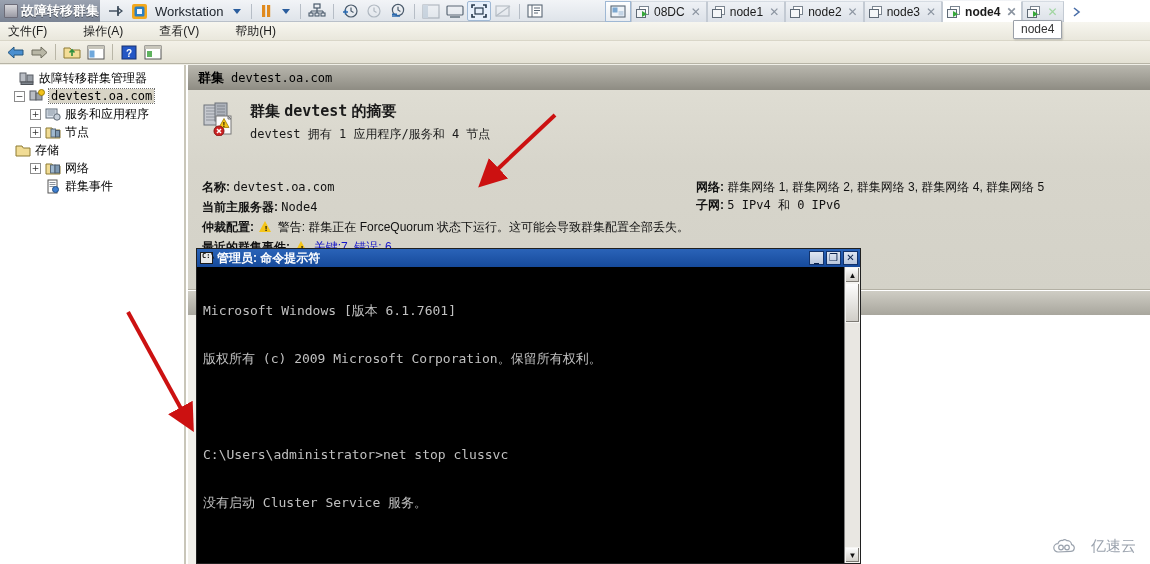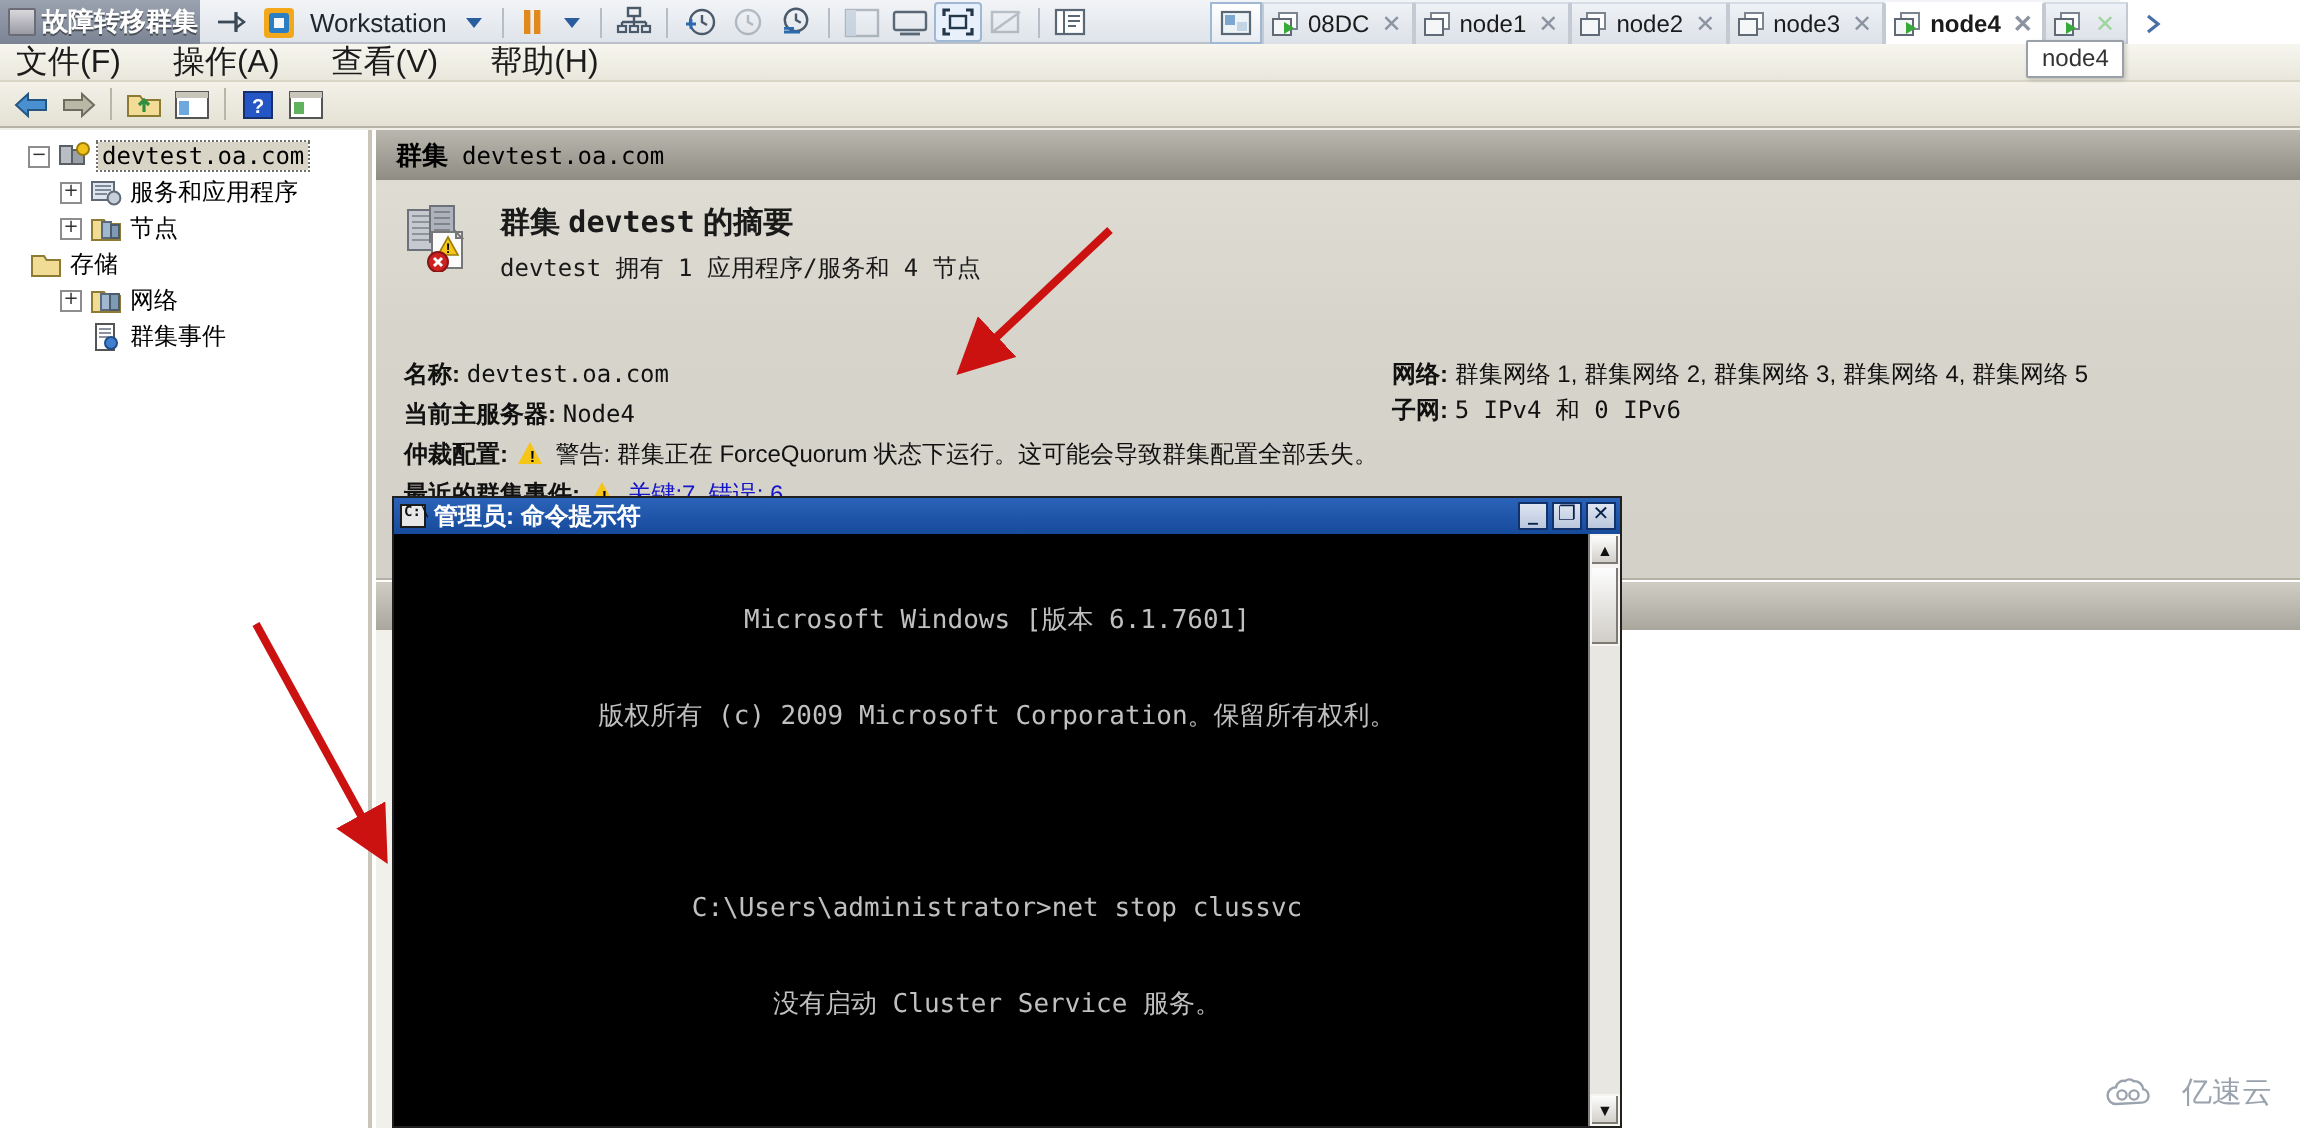--- a/index.html
+++ b/index.html
@@ -62,22 +62,22 @@
   .tooltip {
     position: absolute; left: 1013px; top: 20px; z-index: 40;
     background: #ffffff; border: 1px solid #9aa0a8; color: #333;
     font-size: 12px; padding: 1px 7px 2px 7px; border-radius: 1px;
     box-shadow: 1px 1px 2px rgba(0,0,0,.18);
   }
 
   
   .mmc { position: absolute; left: 0; top: 22px; width: 1150px; height: 542px; background: #f0efe7; }
   .menubar { position: absolute; left: 0; top: 0; width: 1150px; height: 19px;
-    background: linear-gradient(#f7f6ef,#e9e7dc); display: flex; align-items: center; padding-left: 8px; gap: 26px;
-    font-size: 16px; color: #1b1b1b; border-bottom: 1px solid #d9d6c8; }
+    background: linear-gradient(#f7f6ef,#e9e7dc); display: flex; align-items: center; padding-left: 8px; gap: 36px;
+    font-size: 12px; color: #1b1b1b; border-bottom: 1px solid #d9d6c8; }
   .mmctoolbar { position: absolute; left: 0; top: 19px; width: 1150px; height: 23px;
     background: linear-gradient(#f3f1e8,#e4e1d4); border-bottom: 1px solid #b7b4a6;
     display: flex; align-items: center; padding-left: 4px; gap: 2px; }
   .tbtn { width: 22px; height: 20px; display: flex; align-items: center; justify-content: center; }
   .tb-sep { width: 1px; height: 16px; background: #b9b6a7; margin: 0 3px; }
 
   .mmcbody { position: absolute; left: 0; top: 43px; width: 1150px; height: 499px; background: #ffffff; }
 
   
   .tree { position: absolute; left: 0; top: 0; width: 186px; height: 499px;
@@ -125,21 +125,21 @@
 
   .sum-right { position: absolute; left: 508px; top: 88px; font-size: 12px; color: #111; line-height: 18px; white-space: nowrap; }
 
   .lowerpane { position: absolute; left: 0; top: 226px; width: 962px; height: 273px; background: #ffffff; overflow: hidden; }
   .lp-bar { position: absolute; left: 0; top: 0; width: 962px; height: 24px; background: linear-gradient(#cfcdc4,#a8a69d); }
   .lp-text { position: absolute; left: 14px; top: 34px; font-size: 12px; color: #111; white-space: nowrap; }
   .lp-link { position: absolute; left: 14px; top: 168px; font-size: 12px; }
   .lp-scroll { position: absolute; left: 0; top: 24px; width: 9px; height: 249px; background: #f1f0ea; border-right: 1px solid #dedcd3; }
 
   
-  .cmd { position: absolute; left: 196px; top: 248px; width: 615px; height: 316px; border: 1px solid #202020; text-align: center; }
+  .cmd { position: absolute; left: 196px; top: 248px; width: 665px; height: 316px; border: 1px solid #202020; }
   .cmd-title {
     height: 18px; background: linear-gradient(#2a63b8, #164a9b);
     display: flex; align-items: center; padding: 0 2px 0 3px; color: #fff; font-size: 12px; font-weight: bold;
   }
   .cmd-ico { width: 13px; height: 12px; background: #e8e8e8; border: 1px solid #1b1b1b; margin-right: 4px;
      position: relative; flex:none; }
   .cmd-ico::after { content: "C:\\"; position: absolute; left: 1px; top: -1px; font-size: 7px; color: #111; font-family: "DejaVu Sans Mono", monospace; }
   .cmd-btns { margin-left: auto; display: flex; gap: 2px; }
   .cbtn { width: 15px; height: 14px; background: linear-gradient(#dfe6f2,#b9c6dc); border: 1px solid #12326b;
     display: flex; align-items: center; justify-content: center; font-size: 10px; color: #08204a; font-family: "DejaVu Sans", sans-serif; line-height: 1;}
@@ -381,20 +381,31 @@
             <rect x="1" y="1" width="16" height="3" fill="#c8c6bb"></rect>
             <rect x="3" y="6" width="5" height="6" fill="#5fb35f"></rect>
           </svg>
       </div>
     </div>
 
     <div class="mmcbody">
 
       <div class="tree">
 
+        <div class="tnode" style="padding-left:4px">
+          <span class="noexp"></span>
+          <span class="ticon">
+            <svg width="16" height="15" viewBox="0 0 16 15">
+                <rect x="1" y="2" width="6" height="9" fill="#b9bdc4" stroke="#5a5f66"></rect>
+                <rect x="8" y="4" width="6" height="7" fill="#9aa0a8" stroke="#5a5f66"></rect>
+                <rect x="2" y="11" width="12" height="2.5" fill="#7e858d" stroke="#4c5157"></rect>
+              </svg>
+          </span>
+          <span class="tlabel">故障转移群集管理器</span>
+        </div>
 
         <div class="tnode" style="padding-left:14px">
           <span class="expander">−</span>
           <span class="ticon">
             <svg width="16" height="15" viewBox="0 0 16 15">
                 <rect x="1" y="2" width="6" height="9" fill="#b9bdc4" stroke="#5a5f66"></rect>
                 <rect x="7" y="4" width="6" height="7" fill="#9aa0a8" stroke="#5a5f66"></rect>
                 <circle cx="12.5" cy="3.5" r="3" fill="#f2c21b" stroke="#9b7d08"></circle>
               </svg>
           </span>

